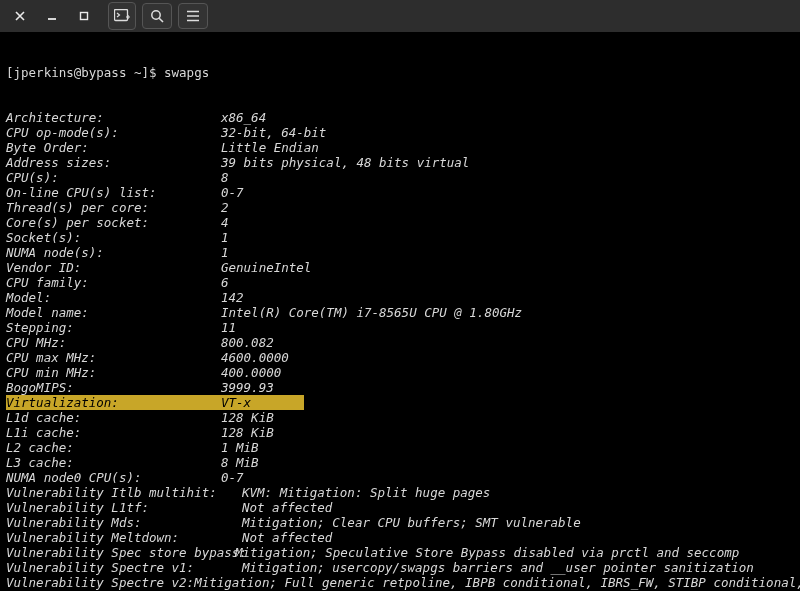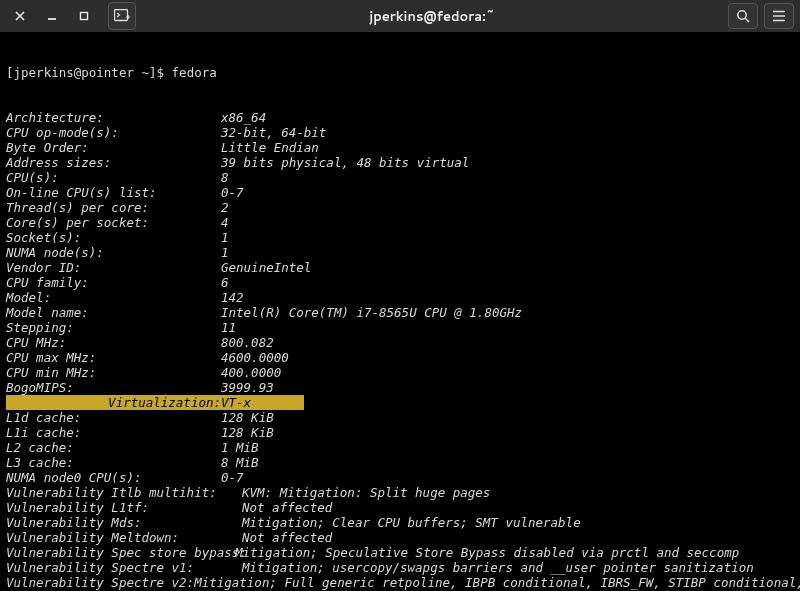--- a/index.html
+++ b/index.html
@@ -98,21 +98,20 @@
       font-style: italic;
     }
     .highlight-line {
       display: flex;
       width: 298px;
     }
     .highlight-line .key,
     .highlight-line .val {
       background: #c8a628;
       color: #000;
-      text-align: right;
     }
     .highlight-line { background: #c8a628; }
     svg { display: block; }
   </style>
 </head>
 <body>
 
 <div class="titlebar">
   <div class="titlebar-left">
     <div class="win-btn">
@@ -131,32 +130,31 @@
         </svg>
     </div>
     <div class="newtab-btn">
       <svg width="16" height="14" viewBox="0 0 16 14">
           <rect x="0.5" y="0.5" width="13" height="11" rx="1" fill="none" stroke="#ddd" stroke-width="1.3"></rect>
           <path d="M3 4 L5.5 6 L3 8" fill="none" stroke="#ddd" stroke-width="1.2"></path>
           <path d="M12 8 L16 8 M14 6 L14 10" stroke="#ddd" stroke-width="1.2"></path>
         </svg>
     </div>
   </div>
-  <div class="title">jperkins@fedora:~</div>
   <div class="titlebar-right">
     <div class="right-btn">
       <svg width="14" height="14" viewBox="0 0 14 14">
           <circle cx="6" cy="6" r="4.2" fill="none" stroke="#ddd" stroke-width="1.5"></circle>
           <path d="M9.2 9.2 L13 13" stroke="#ddd" stroke-width="1.6"></path>
         </svg>
     </div>
     <div class="right-btn">
       <svg width="14" height="12" viewBox="0 0 14 12">
           <path d="M1 1.5 L13 1.5 M1 6 L13 6 M1 10.5 L13 10.5" stroke="#ddd" stroke-width="1.6"></path>
         </svg>
     </div>
   </div>
 </div>
 
 <div class="terminal">
-  <div class="prompt-line"><span>[jperkins@pointer ~]$ </span><span>fedora</span></div>
+  <div class="prompt-line"><span>[jperkins@bypass ~]$ </span><span>swapgs</span></div>
   <div id="rows"><div class="row"><span class="key key-w1">Architecture:</span><span class="val">x86_64</span></div><div class="row"><span class="key key-w1">CPU op-mode(s):</span><span class="val">32-bit, 64-bit</span></div><div class="row"><span class="key key-w1">Byte Order:</span><span class="val">Little Endian</span></div><div class="row"><span class="key key-w1">Address sizes:</span><span class="val">39 bits physical, 48 bits virtual</span></div><div class="row"><span class="key key-w1">CPU(s):</span><span class="val">8</span></div><div class="row"><span class="key key-w1">On-line CPU(s) list:</span><span class="val">0-7</span></div><div class="row"><span class="key key-w1">Thread(s) per core:</span><span class="val">2</span></div><div class="row"><span class="key key-w1">Core(s) per socket:</span><span class="val">4</span></div><div class="row"><span class="key key-w1">Socket(s):</span><span class="val">1</span></div><div class="row"><span class="key key-w1">NUMA node(s):</span><span class="val">1</span></div><div class="row"><span class="key key-w1">Vendor ID:</span><span class="val">GenuineIntel</span></div><div class="row"><span class="key key-w1">CPU family:</span><span class="val">6</span></div><div class="row"><span class="key key-w1">Model:</span><span class="val">142</span></div><div class="row"><span class="key key-w1">Model name:</span><span class="val">Intel(R) Core(TM) i7-8565U CPU @ 1.80GHz</span></div><div class="row"><span class="key key-w1">Stepping:</span><span class="val">11</span></div><div class="row"><span class="key key-w1">CPU MHz:</span><span class="val">800.082</span></div><div class="row"><span class="key key-w1">CPU max MHz:</span><span class="val">4600.0000</span></div><div class="row"><span class="key key-w1">CPU min MHz:</span><span class="val">400.0000</span></div><div class="row"><span class="key key-w1">BogoMIPS:</span><span class="val">3999.93</span></div><div class="row highlight-line"><span class="key key-w1">Virtualization:</span><span class="val">VT-x</span></div><div class="row"><span class="key key-w1">L1d cache:</span><span class="val">128 KiB</span></div><div class="row"><span class="key key-w1">L1i cache:</span><span class="val">128 KiB</span></div><div class="row"><span class="key key-w1">L2 cache:</span><span class="val">1 MiB</span></div><div class="row"><span class="key key-w1">L3 cache:</span><span class="val">8 MiB</span></div><div class="row"><span class="key key-w1">NUMA node0 CPU(s):</span><span class="val">0-7</span></div><div class="row"><span class="key key-w2">Vulnerability Itlb multihit:</span><span class="val">KVM: Mitigation: Split huge pages</span></div><div class="row"><span class="key key-w2">Vulnerability L1tf:</span><span class="val">Not affected</span></div><div class="row"><span class="key key-w2">Vulnerability Mds:</span><span class="val">Mitigation; Clear CPU buffers; SMT vulnerable</span></div><div class="row"><span class="key key-w2">Vulnerability Meltdown:</span><span class="val">Not affected</span></div><div class="row"><span class="key key-w2" style="width: 229px;">Vulnerability Spec store bypass:</span><span class="val">Mitigation; Speculative Store Bypass disabled via prctl and seccomp</span></div><div class="row"><span class="key key-w2">Vulnerability Spectre v1:</span><span class="val">Mitigation; usercopy/swapgs barriers and __user pointer sanitization</span></div><div class="row"><span class="key key-w2">Vulnerability Spectre v2:</span><span class="val">Mitigation; Full generic retpoline, IBPB conditional, IBRS_FW, STIBP conditional, RSB</span></div><div class="row"><span class="key key-w2"></span><span class="val">filling</span></div></div>
 </div>
 
 </body></html>

